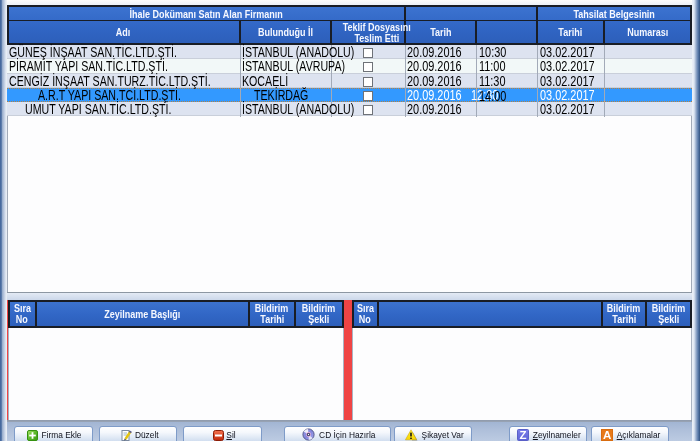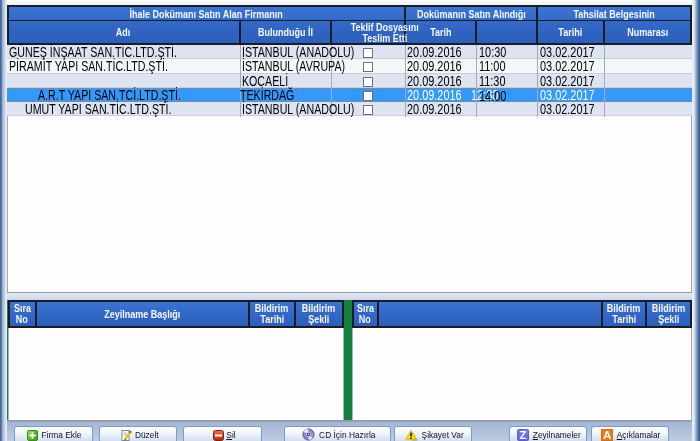--- a/index.html
+++ b/index.html
@@ -1,17 +1,17 @@
 <!DOCTYPE html>
 <html><head>
 <meta charset="utf-8">
 <style>
   html,body{margin:0;padding:0;}
   #stage{position:relative;width:700px;height:441px;overflow:hidden;
-    font-family:"Liberation Sans",sans-serif;background:#15803d;}
+    font-family:"Liberation Sans",sans-serif;background:#ef4444;}
   .abs{position:absolute;}
   
   #topstrip{left:0;top:0;width:700px;height:5px;background:linear-gradient(180deg,#fdfdfd,#eef2f8);}
   #leftstrip{left:0;top:0;width:7px;height:441px;
     background:linear-gradient(90deg,#46699e 0%,#46699e 18%,#93a9c9 30%,#b9c7de 55%,#dce4f0 80%,#eef2f8 100%);}
   #rightstrip{left:692px;top:0;width:8px;height:441px;
     background:linear-gradient(90deg,#eef2f8 0%,#dfe7f3 25%,#8ca3c6 55%,#5b7cab 75%,#31517f 100%);}
   
   .hdrblue{background:linear-gradient(180deg,#3c73d0 0%,#3166c5 55%,#2d5fba 100%);}
   .blackbrd{background:#191d25;}
@@ -43,25 +43,24 @@
 
   <div class="abs hdrblue" id="g1hdr"></div>
   <div class="abs blackbrd" style="left:9px;top:20px;width:681px;height:1px;"></div>
   <div class="abs blackbrd" style="left:404px;top:7px;width:2px;height:36px;"></div>
   <div class="abs blackbrd" style="left:536px;top:7px;width:2px;height:36px;"></div>
   <div class="abs blackbrd" style="left:239px;top:21px;width:2px;height:22px;"></div>
   <div class="abs blackbrd" style="left:330px;top:21px;width:2px;height:22px;"></div>
   <div class="abs blackbrd" style="left:475px;top:21px;width:2px;height:22px;"></div>
   <div class="abs blackbrd" style="left:603px;top:21px;width:2px;height:22px;"></div>
   <div class="abs hdrtxt" style="left:7px;top:9px;width:398px;"><span>İhale Dokümanı Satın Alan Firmanın</span></div>
-  <div class="abs hdrtxt" style="left:405px;top:9px;width:132px;"><span>Dokümanın Satın Alındığı</span></div>
   <div class="abs hdrtxt" style="left:7px;top:27px;width:233px;"><span>Adı</span></div>
   <div class="abs hdrtxt" style="left:537px;top:9px;width:154px;"><span>Tahsilat Belgesinin</span></div>
   <div class="abs hdrtxt" style="left:240px;top:27px;width:91px;"><span>Bulunduğu İl</span></div>
-  <div class="abs hdrtxt" style="left:346px;top:22px;width:78px;"><span>Teklif Dosyasını</span><br><span>Teslim Etti</span></div>
+  <div class="abs hdrtxt" style="left:338px;top:22px;width:78px;"><span>Teklif Dosyasını</span><br><span>Teslim Etti</span></div>
   <div class="abs hdrtxt" style="left:405px;top:27px;width:71px;"><span>Tarih</span></div>
   <div class="abs hdrtxt" style="left:484px;top:27px;width:61px;margin-top:40px;"><span>Saat</span></div>
   <div class="abs hdrtxt" style="left:537px;top:27px;width:67px;"><span>Tarihi</span></div>
   <div class="abs hdrtxt" style="left:604px;top:27px;width:87px;"><span>Numarası</span></div>
 
   <div class="abs" style="left:7px;top:45px;width:685px;height:247px;background:#fdfdfe;border-left:1px solid #a2aab8;border-right:1px solid #a2aab8;box-sizing:border-box;"></div>
   <div class="rowline" style="top:45px;background:#dde3f0;"></div>
   <div class="rowline" style="top:59.3px;background:#f2f8f8;"></div>
   <div class="rowline" style="top:73.6px;background:#dde3f0;"></div>
   <div class="rowline" style="top:87.9px;background:#3399ff;border-top:1px dotted #b5813f;border-bottom:1px dotted #b5813f;"></div>
@@ -78,27 +77,28 @@
   <div class="abs datatxt num" style="left:407px;top:45px;"><span>20.09.2016</span></div>
   <div class="abs datatxt num" style="left:479px;top:45px;"><span>10:30</span></div>
   <div class="abs datatxt num" style="left:540px;top:45px;"><span>03.02.2017</span></div>
 
   <div class="abs datatxt" style="left:242px;top:59.3px;"><span>İSTANBUL (AVRUPA)</span></div>
   <div class="abs datatxt" style="left:8.5px;top:59.3px;"><span>PİRAMİT YAPI SAN.TİC.LTD.ŞTİ.</span></div>
   <div class="abs datatxt num" style="left:407px;top:59.3px;"><span>20.09.2016</span></div>
   <div class="abs datatxt num" style="left:479px;top:59.3px;"><span>11:00</span></div>
   <div class="abs datatxt num" style="left:540px;top:59.3px;"><span>03.02.2017</span></div>
 
+  <div class="abs datatxt" style="left:8.5px;top:73.6px;"><span>CENGİZ İNŞAAT SAN.TURZ.TİC.LTD.ŞTİ.</span></div>
   <div class="abs datatxt" style="left:242px;top:73.6px;"><span>KOCAELİ</span></div>
   <div class="abs datatxt num" style="left:407px;top:73.6px;"><span>20.09.2016</span></div>
   <div class="abs datatxt num" style="left:479px;top:73.6px;"><span>11:30</span></div>
   <div class="abs datatxt num" style="left:540px;top:73.6px;"><span>03.02.2017</span></div>
 
   <div class="abs datatxt" style="left:8.5px;top:88.4px;padding-left:29px;"><span>A.R.T YAPI SAN.TCİ.LTD.ŞTİ.</span></div>
-  <div class="abs datatxt" style="left:240px;top:88.4px;"><span>TEKİRDAĞ</span></div>
+  <div class="abs datatxt" style="left:254px;top:88.4px;"><span>TEKİRDAĞ</span></div>
   <div class="abs datatxt num" style="left:407px;top:88.4px;color:#fff;"><span>20.09.2016</span></div>
   <div class="abs datatxt num" style="left:471px;top:88.4px;color:#fff;"><span>12:30</span></div>
   <div class="abs datatxt num" style="left:540px;top:88.4px;color:#fff;"><span>03.02.2017</span></div>
 
   <div class="abs datatxt" style="left:25px;top:102.2px;"><span>UMUT YAPI SAN.TİC.LTD.ŞTİ.</span></div>
   <div class="abs datatxt" style="left:242px;top:102.2px;"><span>İSTANBUL (ANADOLU)</span></div>
   <div class="abs datatxt num" style="left:407px;top:102.2px;"><span>20.09.2016</span></div>
   <div class="abs datatxt num" style="left:479px;top:89px;"><span>14:00</span></div>
   <div class="abs datatxt num" style="left:540px;top:102.2px;"><span>03.02.2017</span></div>
 

